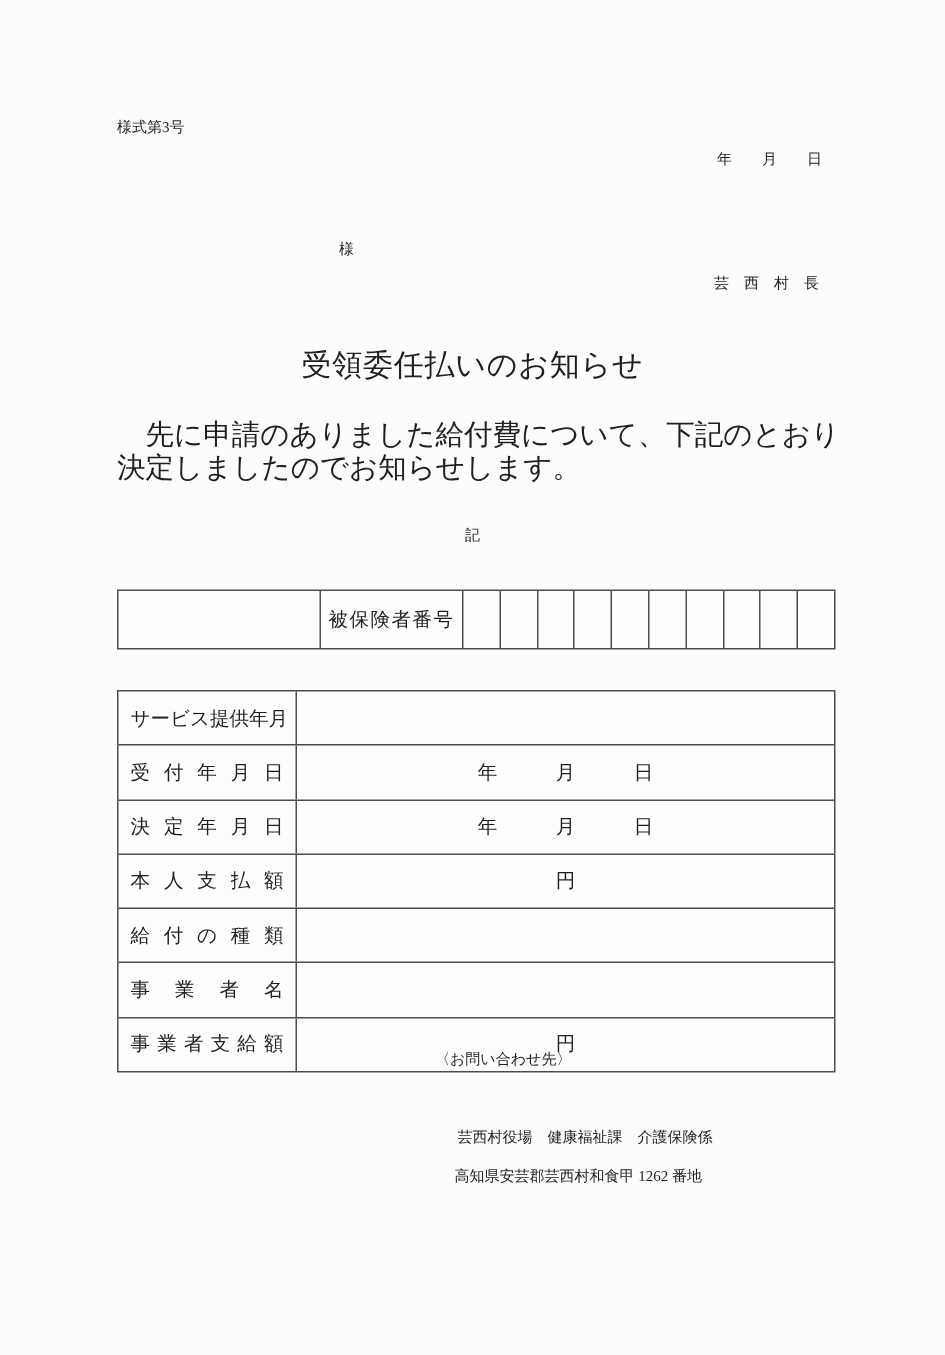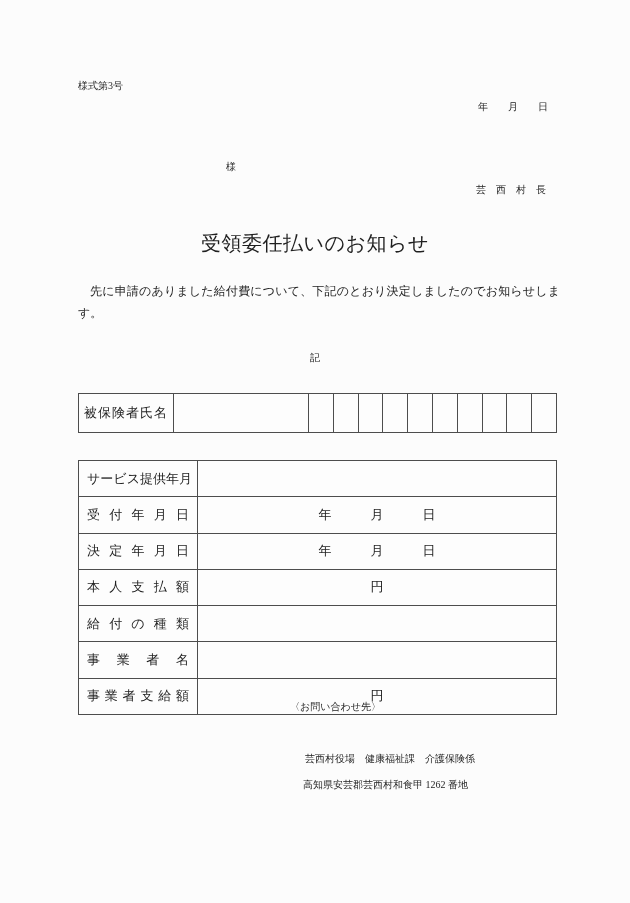--- a/index.html
+++ b/index.html
@@ -27,21 +27,21 @@
     left: 0; top: 230px; width: 630px;
     text-align: center;
     font-size: 20px;
     font-weight: normal;
     margin: 0;
     letter-spacing: 0.5px;
   }
 
   .body-text {
     left: 78px; top: 280px; width: 482px;
-    font-size: 12px;
+    font-size: 19px;
     line-height: 22px;
     text-indent: 1em;
     text-align: justify;
     margin: 0;
   }
 
   .record-marker {
     left: 0; top: 352px; width: 630px;
     text-align: center;
   }
@@ -130,22 +130,22 @@
 <div class="abs fs addressee">様</div>
 <div class="abs fs sender">芸　西　村　長</div>
 
 <h1 class="abs doc-title">受領委任払いのお知らせ</h1>
 
 <p class="abs body-text">先に申請のありました給付費について、下記のとおり決定しましたのでお知らせします。</p>
 
 <div class="abs fs record-marker">記</div>
 
 <div class="abs insured-table">
-  <div class="it-cell it-label it-name-label">被保険者氏名</div>
   <div class="it-cell it-name-value"></div>
+  <div class="it-cell it-label it-num-label">被保険者番号</div>
   <div class="number-cells" id="number-cells">
       <div class="num-cell"></div>
       <div class="num-cell"></div>
       <div class="num-cell"></div>
       <div class="num-cell"></div>
       <div class="num-cell"></div>
       <div class="num-cell"></div>
       <div class="num-cell"></div>
       <div class="num-cell"></div>
       <div class="num-cell"></div>

